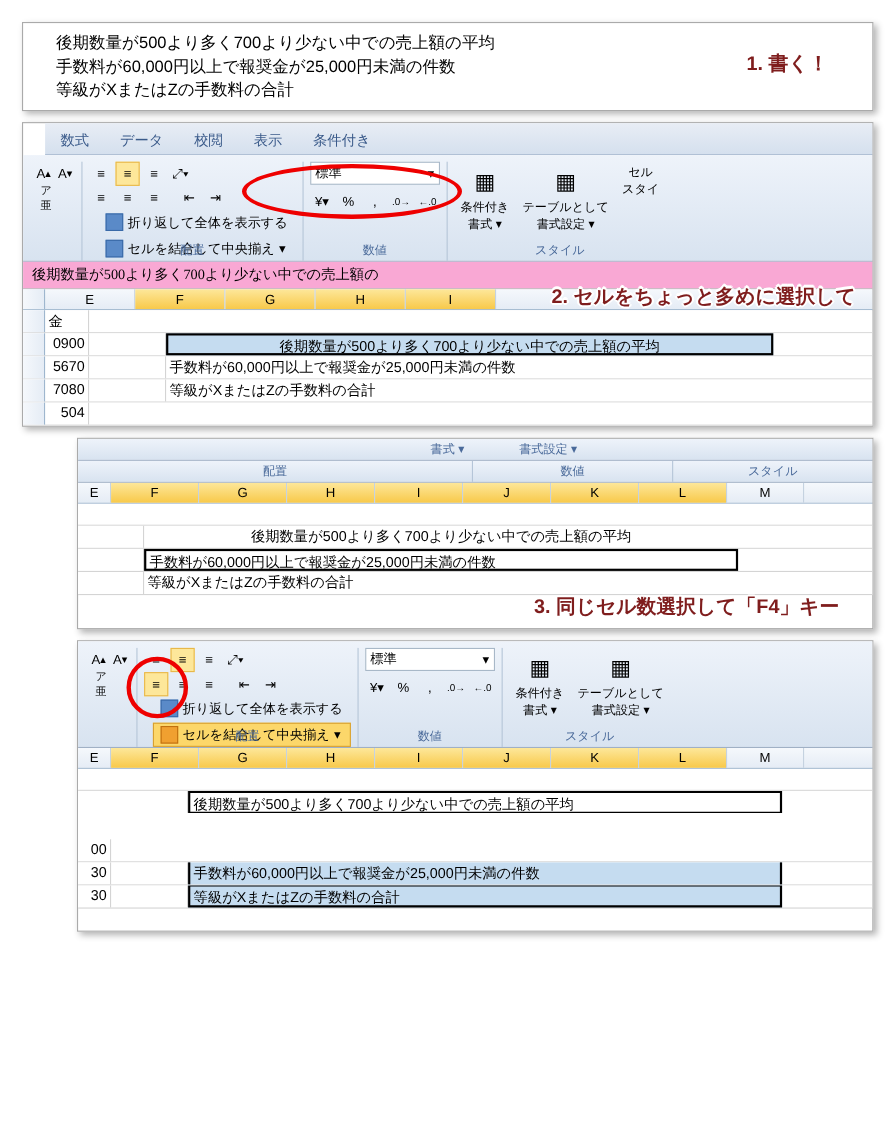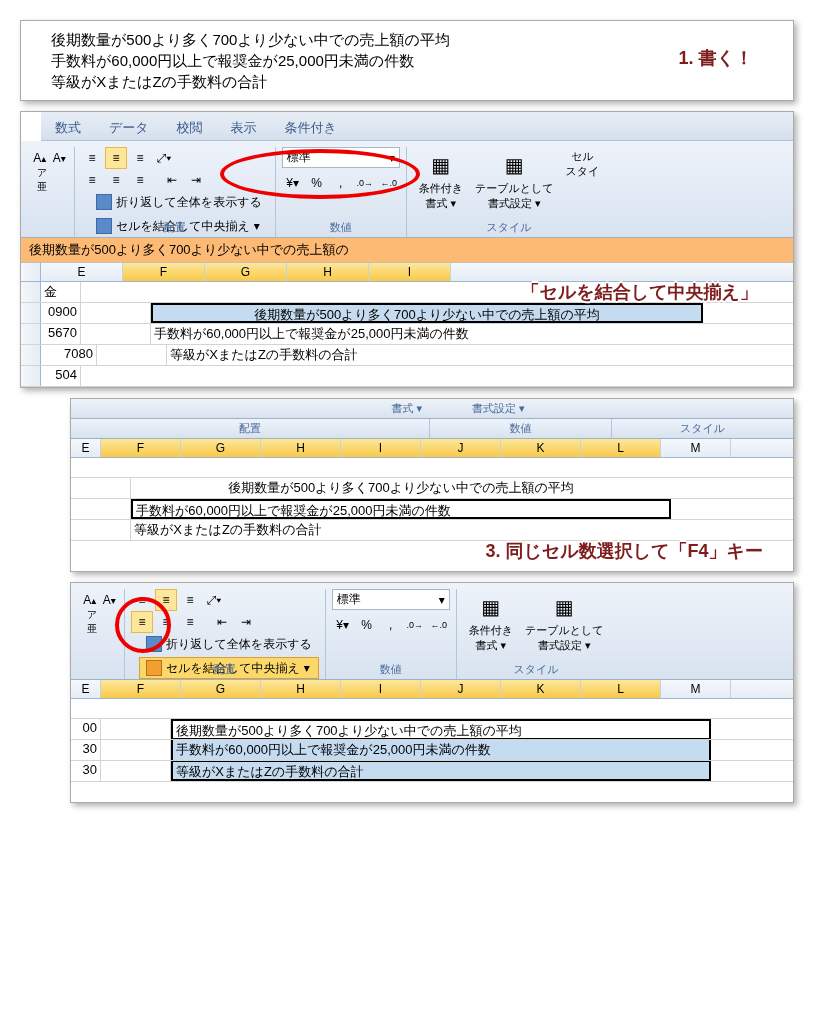--- a/index.html
+++ b/index.html
@@ -15,21 +15,21 @@
 .group-label { text-align: center; font-size: 11px; color: #4a6a9a; padding: 2px 0; }
 .btn-row { display: flex; gap: 2px; }
 .rbtn { width: 22px; height: 22px; display: flex; align-items: center; justify-content: center; border: 1px solid transparent; font-size: 12px; cursor: pointer; }
 .rbtn.active { background: #fde79a; border: 1px solid #e8b84a; }
 .wide-btn { height: 22px; padding: 0 6px; display: flex; align-items: center; gap: 4px; font-size: 12px; border: 1px solid transparent; cursor: pointer; }
 .wide-btn.highlighted { background: #fcd76a; border: 1px solid #d8a030; }
 .big-btn { display: flex; flex-direction: column; align-items: center; padding: 2px 6px; font-size: 11px; cursor: pointer; text-align: center; }
 .big-icon { width: 32px; height: 32px; display: flex; align-items: center; justify-content: center; font-size: 20px; }
 .dropdown { font-size: 12px; padding: 1px 4px; border: 1px solid #a8b8c8; background: #fff; display: flex; align-items: center; justify-content: space-between; min-width: 80px; }
 
-.formula-bar { background: #fdba74; border-bottom: 1px solid #c0c0c0; padding: 3px 8px; font-size: 13px; }
+.formula-bar { background: #f9a8d4; border-bottom: 1px solid #c0c0c0; padding: 3px 8px; font-size: 13px; font-family: Liberation Serif, serif; }
 .col-headers { display: flex; background: linear-gradient(#f5f8fc,#e5ecf5); border-bottom: 1px solid #9eb6ce; }
 .col-h { border-right: 1px solid #c5d2e0; text-align: center; font-size: 12px; padding: 2px 0; }
 .col-h.sel { background: linear-gradient(#fde79a,#f8c94a); }
 .row { display: flex; border-bottom: 1px solid #d4d4d4; background: #fff; }
 .cell { border-right: 1px solid #d4d4d4; padding: 1px 3px; font-size: 13px; height: 20px; overflow: hidden; white-space: nowrap; }
 .cell.num { text-align: right; }
 .row-h { background: linear-gradient(90deg,#f5f8fc,#e5ecf5); border-right: 1px solid #9eb6ce; text-align: center; font-size: 12px; padding: 2px 0; }
 
 .merged-sel { border: 2px solid #000; background: #c5dcf0; position: relative; }
 
@@ -128,21 +128,21 @@
           </div>
         <div class="big-btn">
             <span>セル</span>
             <span>スタイ</span>
           </div>
       </div>
       <div class="group-label">スタイル</div>
     </div>
   </div>
   <div class="formula-bar">後期数量が500より多く700より少ない中での売上額の</div>
-  <div class="annotation" style="top:168px; right:35px;">「セルを結合して中央揃え」</div>
+  <div class="annotation" style="top:145px; right:15px;">2. セルをちょっと多めに選択して</div>
   <div class="col-headers">
     <div class="row-h" style="width:20px;"></div>
     <div class="col-h" style="width:82px;">E</div>
     <div class="col-h sel" style="width:82px;">F</div>
     <div class="col-h sel" style="width:82px;">G</div>
     <div class="col-h sel" style="width:82px;">H</div>
     <div class="col-h sel" style="width:82px;">I</div>
   </div>
   <div class="row">
       <div class="row-h" style="width:20px;"></div>
@@ -155,21 +155,21 @@
     <div class="cell merged-sel" style="width:552px;text-align:center;">後期数量が500より多く700より少ない中での売上額の平均</div>
   </div>
   <div class="row">
     <div class="row-h" style="width:20px;"></div>
     <div class="cell num" style="width:40px;">5670</div>
     <div class="cell" style="width:70px;"></div>
     <div class="cell" style="width:552px;border-right:none;">手数料が60,000円以上で報奨金が25,000円未満の件数</div>
   </div>
   <div class="row">
     <div class="row-h" style="width:20px;"></div>
-    <div class="cell num" style="width:56px;">7080</div>
+    <div class="cell num" style="width:40px;">7080</div>
     <div class="cell" style="width:70px;"></div>
     <div class="cell" style="width:552px;border-right:none;">等級がXまたはZの手数料の合計</div>
   </div>
   <div class="row">
     <div class="row-h" style="width:20px;"></div>
     <div class="cell num" style="width:40px;">504</div>
   </div>
 </div>
 
 <div class="panel" style="margin-left:70px;">
@@ -289,21 +289,21 @@
     <div class="col-h sel" style="width:80px;">G</div>
     <div class="col-h sel" style="width:80px;">H</div>
     <div class="col-h sel" style="width:80px;">I</div>
     <div class="col-h sel" style="width:80px;">J</div>
     <div class="col-h sel" style="width:80px;">K</div>
     <div class="col-h sel" style="width:80px;">L</div>
     <div class="col-h" style="width:70px;">M</div>
   </div>
   <div class="row" style="height:20px;"></div>
   <div class="row">
-    <div class="cell num" style="width:30px;">00</div>
+    <div class="cell num" style="width:30px;margin-top:44px;">00</div>
     <div class="cell" style="width:70px;"></div>
     <div class="cell" style="width:540px;border:2px solid #000;border-bottom:1px solid #000;background:#fff;">後期数量が500より多く700より少ない中での売上額の平均</div>
   </div>
   <div class="row">
     <div class="cell num" style="width:30px;">30</div>
     <div class="cell" style="width:70px;"></div>
     <div class="cell" style="width:540px;border-left:2px solid #000;border-right:2px solid #000;background:#c5dcf0;">手数料が60,000円以上で報奨金が25,000円未満の件数</div>
   </div>
   <div class="row">
     <div class="cell num" style="width:30px;">30</div>

